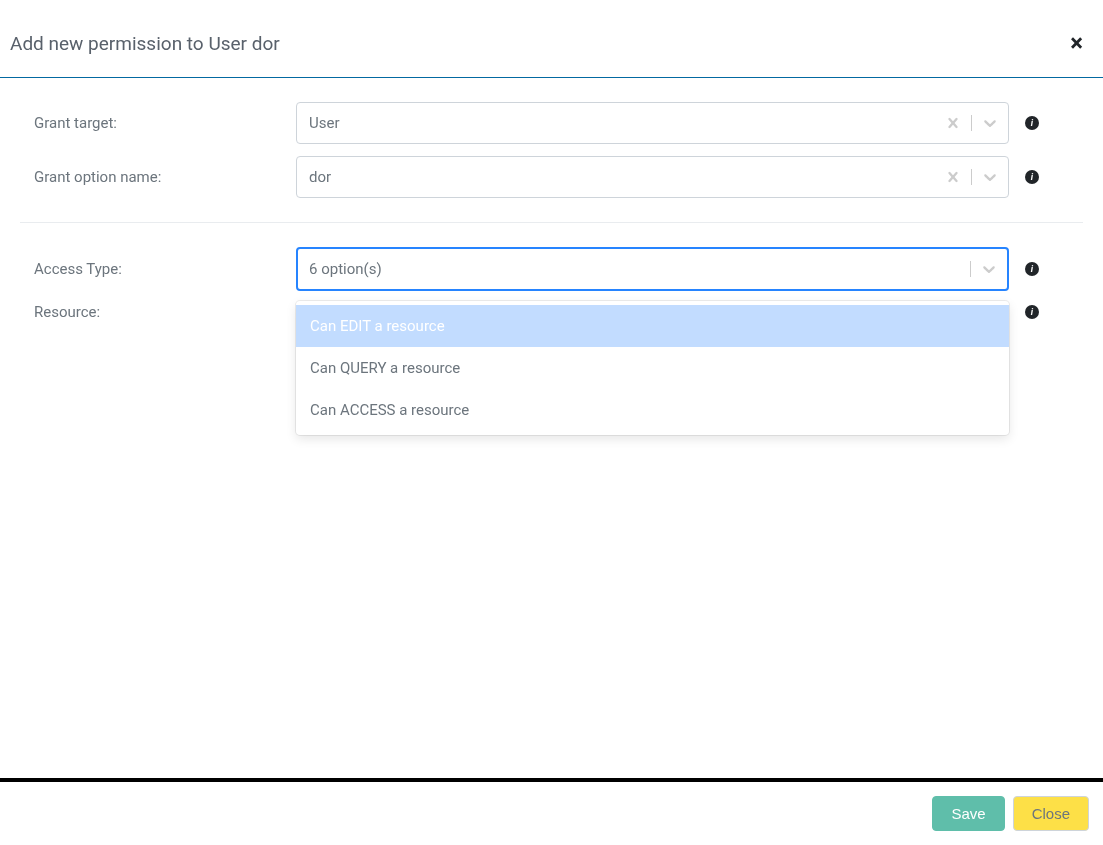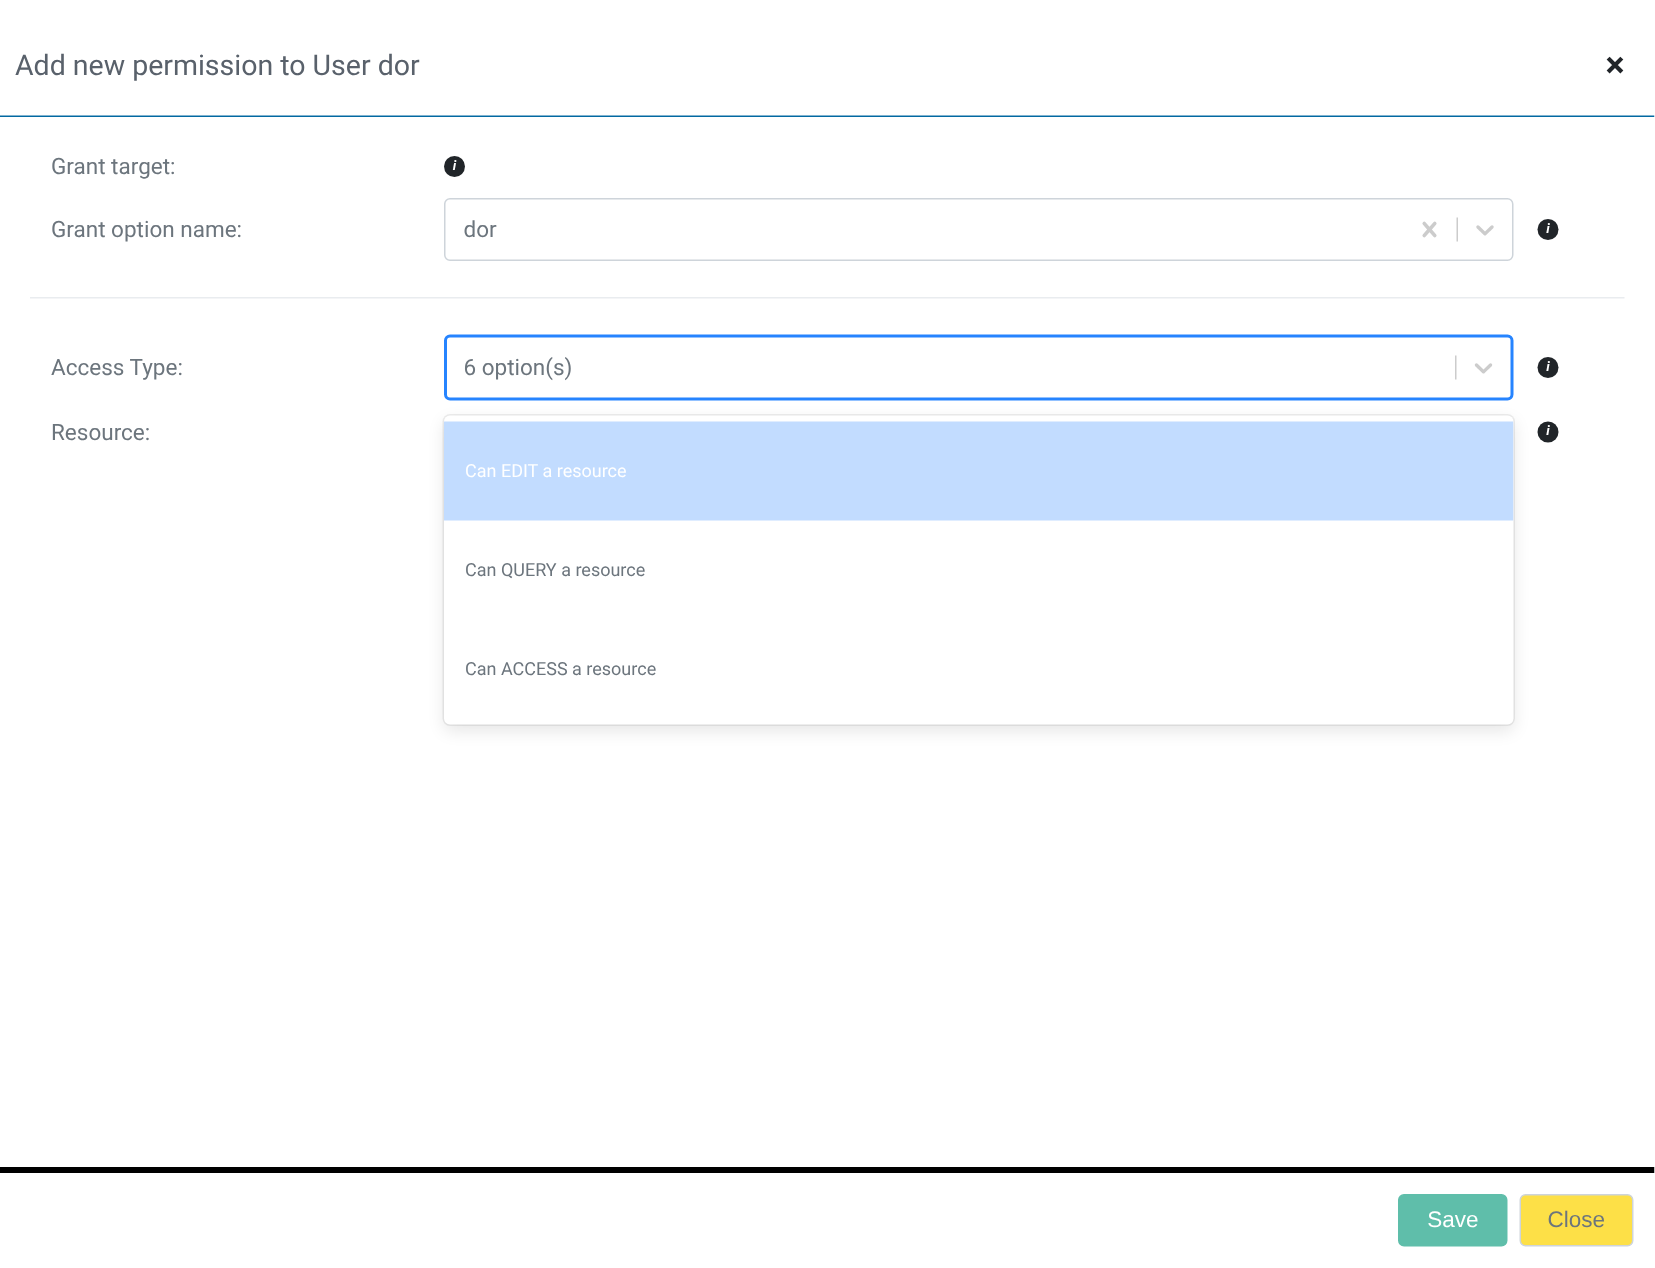--- a/index.html
+++ b/index.html
@@ -125,24 +125,24 @@
       right: 0;
       margin-top: 10px;
       background: #fff;
       border-radius: 4px;
       box-shadow: 0 0 0 1px rgba(0,0,0,0.07), 0 4px 11px rgba(0,0,0,0.1);
       z-index: 10;
       overflow: hidden;
       padding: 4px 0;
     }
     .dropdown-option {
-      padding: 26px 14px;
-      color: #6c757d;
-      cursor: pointer;
-      font-size: 12px;
+      padding: 12px 14px;
+      color: #6c757d;
+      cursor: pointer;
+      font-size: 15px;
     }
     .dropdown-option.highlighted {
       background: #c2dcff;
       color: #fff;
     }
     .modal-footer {
       position: absolute;
       bottom: 0;
       left: 0;
       right: 0;
@@ -175,20 +175,38 @@
 
 <div class="modal-header">
   <div class="modal-title">Add new permission to User dor</div>
   <div class="close-icon">×</div>
 </div>
 
 <div class="modal-body">
 
   <div class="form-row">
     <div class="form-label">Grant target:</div>
+    <div class="select-wrapper">
+      <div class="select-control">
+        <div class="select-value">User</div>
+        <div class="select-indicators">
+          <div class="select-clear">
+            <svg width="20" height="20" viewBox="0 0 20 20" fill="currentColor">
+                <path d="M14.348 14.849a1.2 1.2 0 0 1-1.697 0L10 11.819l-2.651 3.029a1.2 1.2 0 1 1-1.697-1.697l2.758-3.15-2.759-3.152a1.2 1.2 0 1 1 1.697-1.697L10 8.183l2.651-3.031a1.2 1.2 0 1 1 1.697 1.697l-2.758 3.152 2.758 3.15a1.2 1.2 0 0 1 0 1.698z"></path>
+              </svg>
+          </div>
+          <div class="select-separator"></div>
+          <div class="select-dropdown">
+            <svg width="20" height="20" viewBox="0 0 20 20" fill="currentColor">
+                <path d="M4.516 7.548c.436-.446 1.043-.481 1.576 0L10 11.295l3.908-3.747c.533-.481 1.141-.446 1.574 0 .436.445.408 1.197 0 1.615-.406.418-4.695 4.502-4.695 4.502a1.095 1.095 0 0 1-1.576 0S4.924 9.581 4.516 9.163c-.409-.418-.436-1.17 0-1.615z"></path>
+              </svg>
+          </div>
+        </div>
+      </div>
+    </div>
     <div class="info-icon">i</div>
   </div>
 
   <div class="form-row">
     <div class="form-label">Grant option name:</div>
     <div class="select-wrapper">
       <div class="select-control">
         <div class="select-value">dor</div>
         <div class="select-indicators">
           <div class="select-clear">

